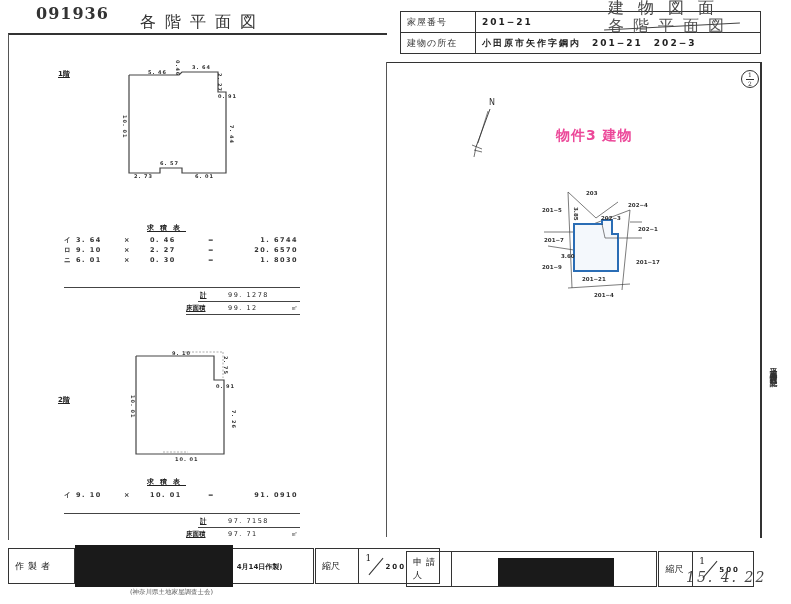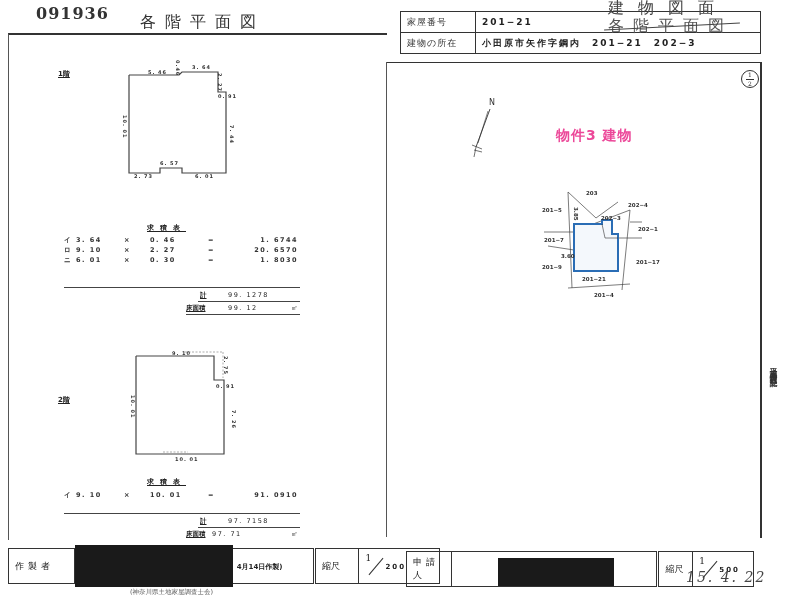--- a/index.html
+++ b/index.html
@@ -118,21 +118,21 @@
 
 <div class="abs calc-title" style="left:147px;top:477px;">求積表</div>
 <div class="abs" style="left:64px;top:490px;">
   <div class="calc-row"><span class="c1"><span>イ</span> <span>9. 10</span></span><span class="c2">×</span><span class="c3">10. 01</span><span class="c4">=</span><span class="c5">91. 0910</span></div>
 </div>
 <div class="abs hline" style="left:64px;top:513px;width:236px;"></div>
 <div class="abs sum-label" style="left:200px;top:517px;">計</div>
 <div class="abs sum-val" style="left:228px;top:517px;">97. 7158</div>
 <div class="abs hline" style="left:198px;top:527px;width:102px;"></div>
 <div class="abs sum-label" style="left:186px;top:530px;">床面積</div>
-<div class="abs sum-val" style="left:212px;top:530px;">97. 71</div>
+<div class="abs sum-val" style="left:228px;top:530px;">97. 71</div>
 <div class="abs sum-val" style="left:291px;top:530px;">㎡</div>
 
 <div class="abs pageno" style="left:741px;top:70px;">
   <div>1</div>
   <div style="border-top:1px solid #333;width:8px;margin:0 auto;">2</div>
 </div>
 
 <svg class="abs" style="left:470px;top:95px;" width="35" height="65">
   <text x="19" y="10" font-size="8" fill="#333" font-family="DejaVu Sans, sans-serif">N</text>
   <line x1="20" y1="14" x2="6" y2="52" stroke="#333" stroke-width="0.9"></line>

